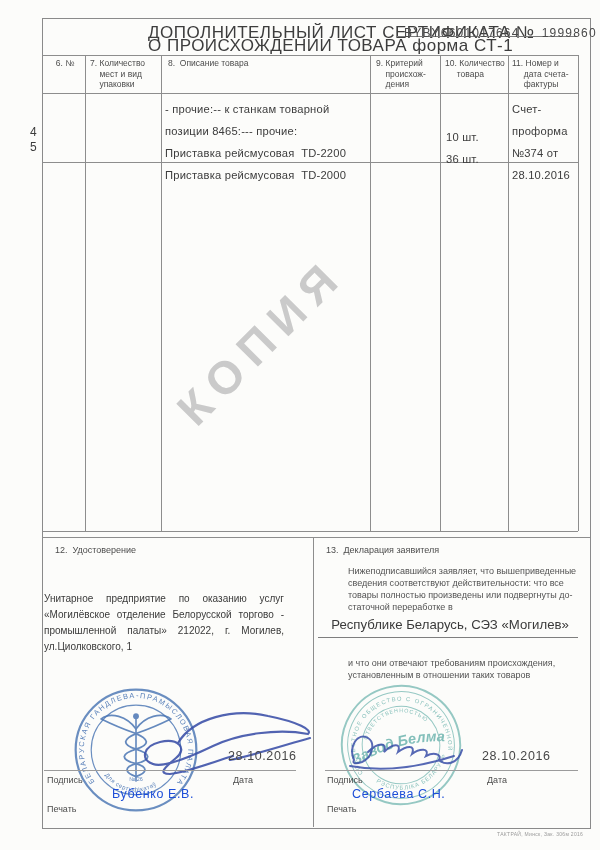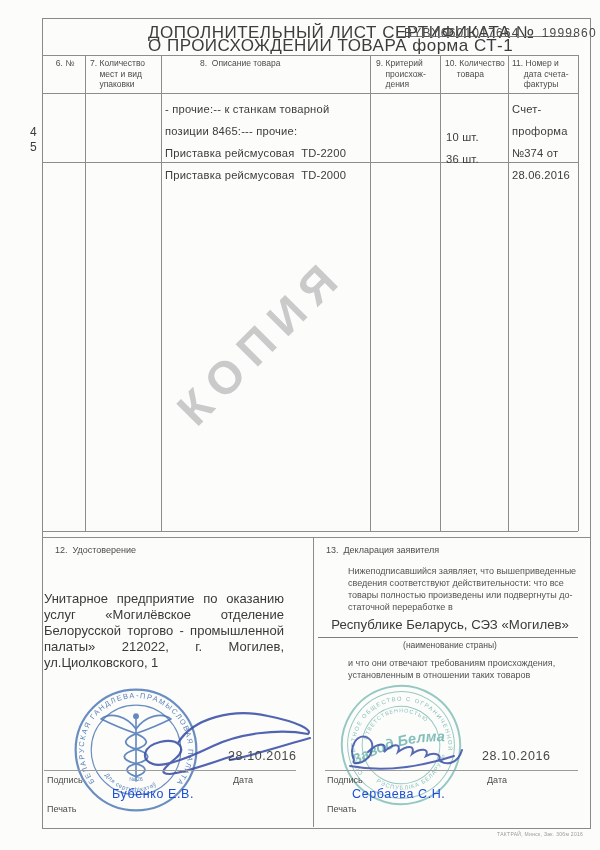--- a/index.html
+++ b/index.html
@@ -10,21 +10,21 @@
   .hline{position:absolute;height:1px;background:#8d8d8d;}
   .vline{position:absolute;width:1px;background:#8d8d8d;}
   .doc-border{position:absolute;left:42px;top:18px;width:547px;height:809px;
               border:1.5px solid #8a8a8a;}
   .title{font-size:17px;letter-spacing:.5px;color:#3d3d3d;}
   .certnum{font-size:12px;letter-spacing:1.2px;color:#4a4a4a;white-space:nowrap;}
   .hdrcell{font-size:8.5px;line-height:10.5px;color:#4c4c4c;}
   .typed{font-size:11.2px;line-height:22px;color:#3c3c3c;letter-spacing:.2px;}
   .smalltxt{font-size:9px;line-height:12px;color:#525252;}
   .formlabel{font-size:9px;color:#4c4c4c;}
-  .bigtyped{font-size:13px;line-height:16px;color:#3a3a3a;}
+  .bigtyped{font-size:10px;line-height:16px;color:#3a3a3a;}
   .datetxt{font-size:12.5px;letter-spacing:.6px;color:#474747;}
   .nametxt{font-size:12.5px;letter-spacing:.6px;color:#1d4ed8;}
   .watermark{font-size:46px;font-weight:700;letter-spacing:10px;color:#c2c2c2;
              opacity:.85;transform:rotate(-45deg);transform-origin:center;}
   .imprint{font-size:5px;color:#9a9a9a;letter-spacing:.3px;}
   .strike{position:absolute;height:1.2px;background:#7c7c7c;}
   svg text{font-family:"Liberation Sans",sans-serif;}
 </style>
 </head>
 <body>
@@ -51,42 +51,42 @@
   <div class="vline" style="left:161px;top:55px;height:476px;"></div>
   <div class="vline" style="left:370px;top:55px;height:476px;"></div>
   <div class="vline" style="left:440px;top:55px;height:476px;"></div>
   <div class="vline" style="left:508px;top:55px;height:476px;"></div>
   <div class="vline" style="left:578px;top:55px;height:476px;"></div>
 
   <div class="abs hdrcell" style="left:47px;top:58px;width:36px;text-align:center;">6. №</div>
   <div class="abs hdrcell ml" style="left:90px;top:58px;">7. Количество
 &nbsp;&nbsp;&nbsp;&nbsp;мест и вид
 &nbsp;&nbsp;&nbsp;&nbsp;упаковки</div>
-  <div class="abs hdrcell" style="left:168px;top:58px;margin-left:32px;">8.&nbsp;&nbsp;Описание товара</div>
+  <div class="abs hdrcell" style="left:168px;top:58px;">8.&nbsp;&nbsp;Описание товара</div>
   <div class="abs hdrcell ml" style="left:376px;top:58px;">9. Критерий
 &nbsp;&nbsp;&nbsp;&nbsp;происхож-
 &nbsp;&nbsp;&nbsp;&nbsp;дения</div>
   <div class="abs hdrcell ml" style="left:445px;top:58px;">10. Количество
 &nbsp;&nbsp;&nbsp;&nbsp;&nbsp;товара</div>
   <div class="abs hdrcell ml" style="left:512px;top:58px;">11. Номер и
 &nbsp;&nbsp;&nbsp;&nbsp;&nbsp;дата счета-
 &nbsp;&nbsp;&nbsp;&nbsp;&nbsp;фактуры</div>
 
   <div class="abs typed ml" style="left:30px;top:125px;font-size:12px;line-height:14.5px;">4
 5</div>
   <div class="abs typed ml" style="left:165px;top:98px;">- прочие:-- к станкам товарной
 позиции 8465:--- прочие:
 Приставка рейсмусовая&nbsp;&nbsp;TD-2200
 Приставка рейсмусовая&nbsp;&nbsp;TD-2000</div>
   <div class="abs typed ml" style="left:446px;top:126px;">10 шт.
 36 шт.</div>
   <div class="abs typed ml" style="left:512px;top:98px;">Счет-
 проформа
 №374 от
-28.06.2016</div>
+28.10.2016</div>
 
   <div class="abs" style="left:150px;top:305px;width:240px;height:60px;">
     <div class="watermark">КОПИЯ</div>
   </div>
 
   <div class="hline" style="left:42px;top:537px;width:548px;"></div>
   <div class="vline" style="left:313px;top:537px;height:290px;"></div>
 
   <div class="abs formlabel" style="left:55px;top:545px;text-align:center;">12.&nbsp;&nbsp;Удостоверение</div>
   <div class="abs bigtyped" style="left:44px;top:591px;width:240px;text-align:justify;">Унитарное предприятие по оказанию услуг «Могилёвское отделение Белорусской торгово - промышленной палаты» 212022, г. Могилев, ул.Циолковского, 1</div>
@@ -132,21 +132,20 @@
   <div class="abs nametxt" style="left:112px;top:787px;">Бубенко Е.В.</div>
   <div class="abs formlabel" style="left:47px;top:804px;">Печать</div>
 
   <div class="abs formlabel" style="left:326px;top:545px;">13.&nbsp;&nbsp;Декларация заявителя</div>
   <div class="abs bigtyped" style="left:322px;top:617px;width:256px;text-align:center;font-size:13.2px;">Республике Беларусь, СЭЗ «Могилев»</div>
   <div class="abs smalltxt ml" style="left:348px;top:565px;">Нижеподписавшийся заявляет, что вышеприведенные
 сведения соответствуют действительности: что все
 товары полностью произведены или подвергнуты до-
 статочной переработке в</div>
   <div class="hline" style="left:318px;top:637px;width:260px;background:#7e7e7e;"></div>
-  <div class="abs" style="left:322px;top:640px;width:256px;text-align:center;font-size:8.5px;color:#4c4c4c;">(наименование страны)</div>
   <div class="abs smalltxt ml" style="left:348px;top:657px;">и что они отвечают требованиям происхождения,
 установленным в отношении таких товаров</div>
 
   <svg class="abs" style="left:338px;top:682px;transform:rotate(-14deg);" width="126" height="126" viewBox="0 0 130 130">
     <g fill="none" stroke="#8ac2bd" opacity="0.9">
       <circle cx="65" cy="65" r="61" stroke-width="2"></circle>
       <circle cx="65" cy="65" r="55" stroke-width="1"></circle>
       <circle cx="65" cy="65" r="40" stroke-width="1"></circle>
     </g>
     <defs>

